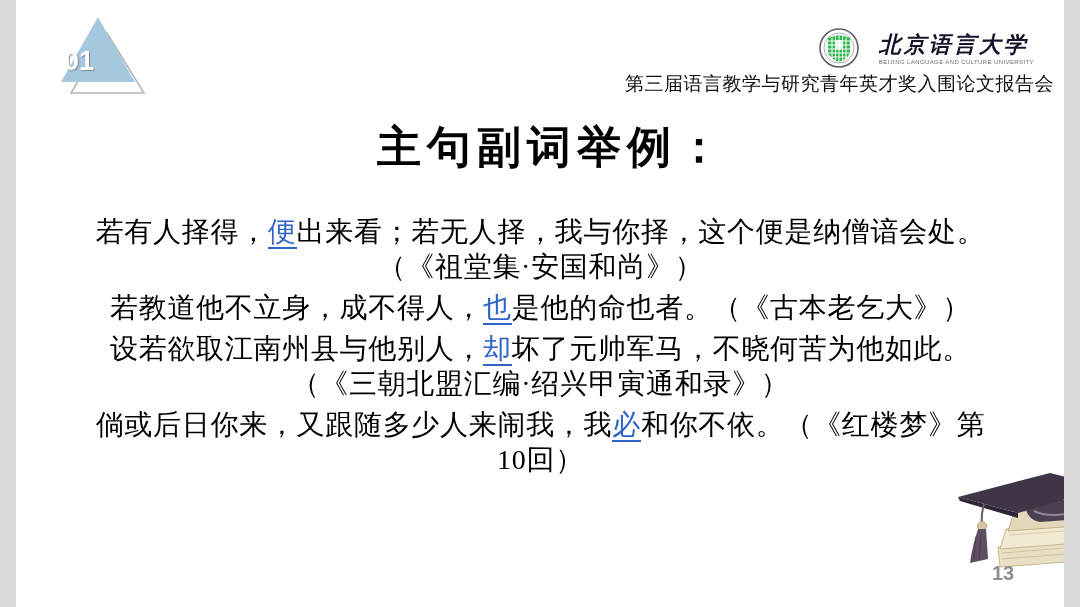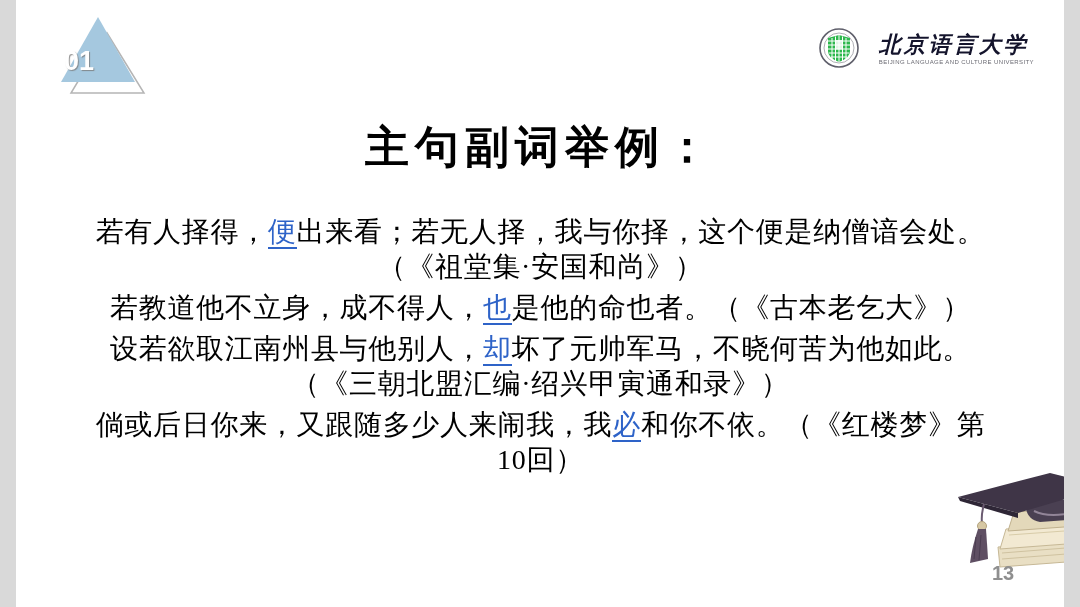--- a/index.html
+++ b/index.html
@@ -30,21 +30,21 @@
     font-size:22px; letter-spacing:3px; color:#14142c; line-height:1.1;
   }
   .univ-en { font-size:6px; color:#6a6a72; letter-spacing:.4px; margin-top:1px; }
   .event-line {
     margin-top:3px; margin-right:2px;
     font-family:"Liberation Serif", serif; font-size:19px; color:#101010; letter-spacing:.5px;
   }
 
   
   .title {
-    position:absolute; left:0; top:118px; width:100%; text-align:center;
+    position:absolute; left:12px; top:118px; width:100%; text-align:center;
     font-family:"Liberation Serif", serif; font-weight:bold;
     font-size:44px; letter-spacing:6px; color:#000000;
   }
 
   
   .body-text {
     position:absolute; left:76px; top:214px; width:897px;
     font-family:"Liberation Serif", serif; font-size:28px; line-height:35px;
     color:#000000; letter-spacing:.7px; text-align:center;
   }
@@ -91,20 +91,21 @@
             <line x1="10" y1="25" x2="30" y2="25"></line>
           <line x1="12" y1="29" x2="28" y2="29"></line>
         </g>
         <rect x="17" y="12" width="6.5" height="9.5" fill="#ffffff" opacity="0.85"></rect>
       </svg>
       <div class="univ-block">
         <div class="univ-cn">北京语言大学</div>
         <div class="univ-en">BEIJING LANGUAGE AND CULTURE UNIVERSITY</div>
       </div>
     </div>
+    <div class="event-line">第三届语言教学与研究青年英才奖入围论文报告会</div>
   </div>
 
   <div class="title">主句副词举例：</div>
 
   <div class="body-text">
       <div class="para"><span>若有人择得，</span><span class="hl">便</span><span>出来看；若无人择，我与你择，这个便是纳僧谙会处。（《祖堂集·安国和尚》）</span></div>
       <div class="para"><span>若教道他不立身，成不得人，</span><span class="hl">也</span><span>是他的命也者。（《古本老乞大》）</span></div>
       <div class="para"><span>设若欲取江南州县与他别人，</span><span class="hl">却</span><span>坏了元帅军马，不晓何苦为他如此。（《三朝北盟汇编·绍兴甲寅通和录》）</span></div>
       <div class="para"><span>倘或后日你来，又跟随多少人来闹我，我</span><span class="hl">必</span><span>和你不依。（《红楼梦》第10回）</span></div>
     </div>

